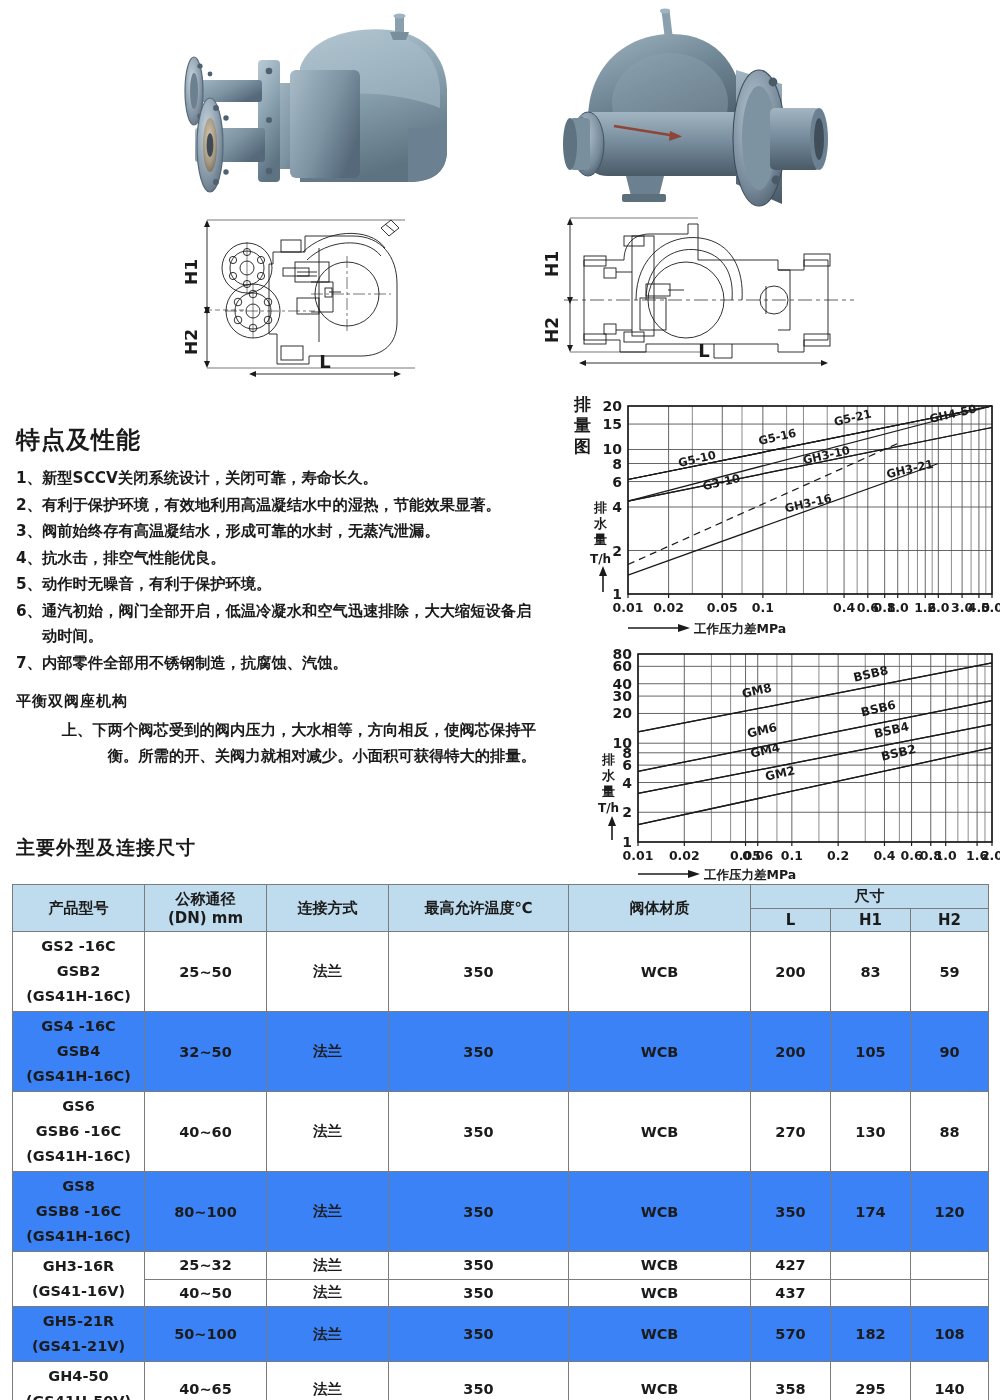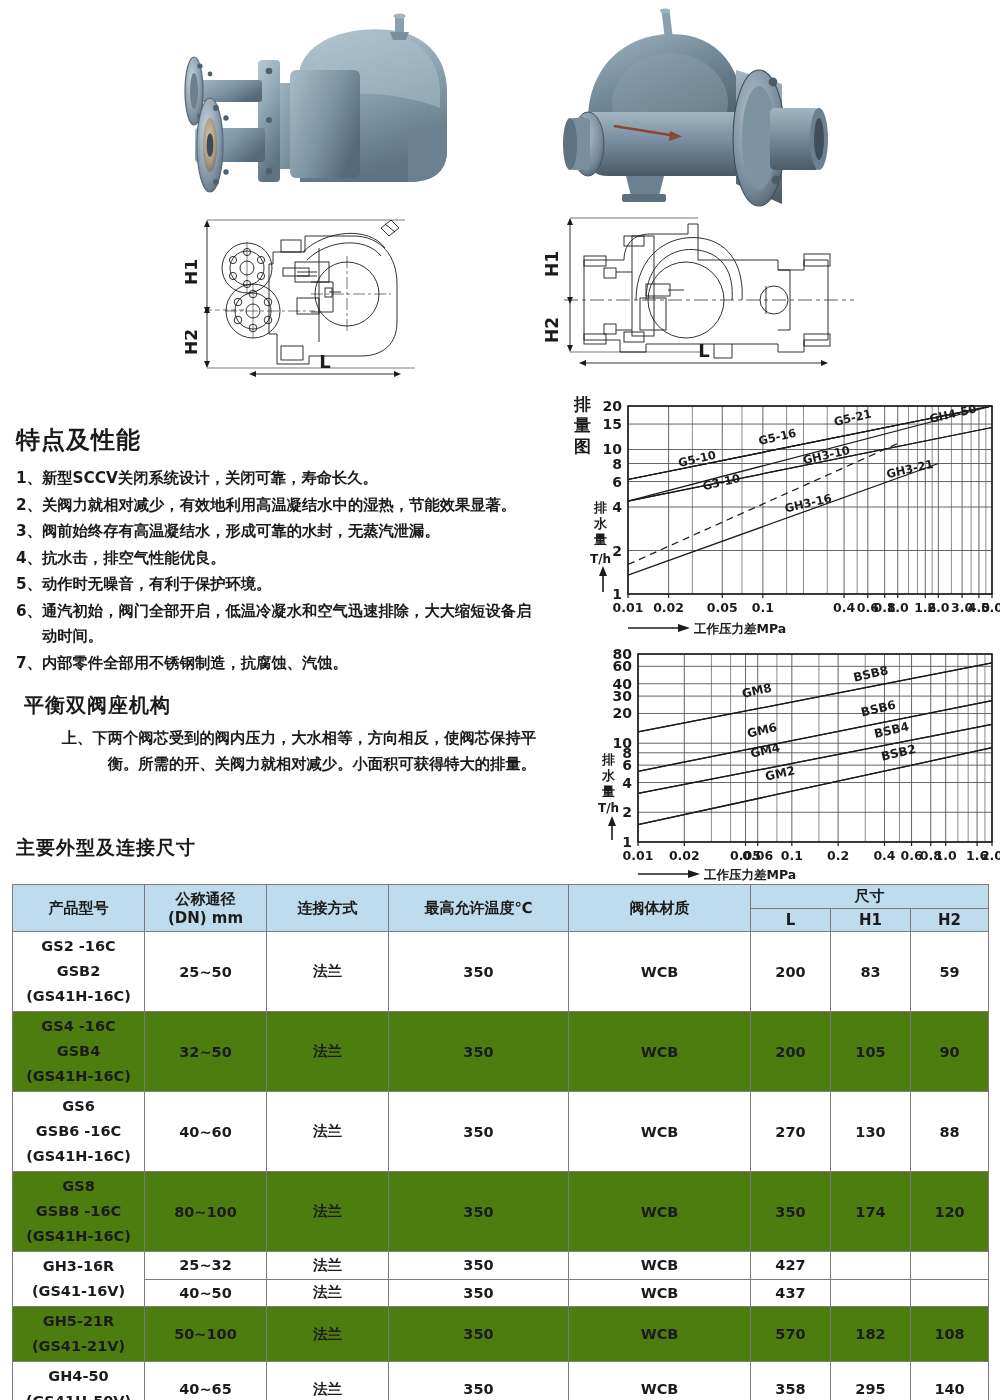--- a/index.html
+++ b/index.html
@@ -31,21 +31,21 @@
     color:#1b1b1b; margin:0 0 10px 0;
   }
   ol.feat { list-style:none; margin:0; padding:0; }
   ol.feat li {
     font-size:15.3px; font-weight:bold; line-height:25.5px;
     color:#1b1b1b; margin-bottom:1px;
     display:flex; align-items:flex-start;
   }
   ol.feat li .num { flex:0 0 auto; white-space:nowrap; }
   ol.feat li .txt { flex:1 1 auto; }
-  .sec-title-2 { font-weight:bold; font-size:20px; margin:16px 0 6px 8px; letter-spacing:1px;}
+  .sec-title-2 { font-weight:bold; font-size:15px; margin:16px 0 6px 0; letter-spacing:1px;}
   .para { font-size:15.3px; font-weight:bold; line-height:26px; text-indent:2em; margin:0; color:#1b1b1b;text-align:right;}
 
   
   .chart-wrap { position:absolute; }
   #chart1 { left:560px; top:396px; width:440px; height:246px; }
   #chart2 { left:560px; top:646px; width:440px; height:240px; }
   .chart-wrap svg { display:block; }
 
   
   #table-title { position:absolute; left:16px; top:835px; font-size:19px; font-weight:bold; letter-spacing:1px;}
@@ -60,21 +60,21 @@
     vertical-align:middle;
     font-size:14.5px;
     font-weight:bold;
     color:#1b1b1b;
     padding:2px 2px;
   }
   #spec-table thead th { background:#bfdcee; font-size:15px; }
   #spec-table thead th.dim-sub { font-size:15px; }
   #spec-table tbody tr.alt td { background:#ececec; }
   #spec-table tbody tr td { background:#ffffff; }
-  #spec-table tbody tr.alt td { background:#4d7c0f; }
+  #spec-table tbody tr.alt td { background:#3b82f6; }
   td.model { text-align:left; padding-left:9px; line-height:25px; font-size:14.5px; white-space:pre-line; }
   td.model.ctr { text-align:center; padding-left:0; }
 </style>
 </head>
 <body>
 
 <div class="photo-row">
 
   <svg id="photo-left" class="photo" viewBox="0 0 330 200">
     <defs>
@@ -312,21 +312,21 @@
 
 <div class="left-col">
   <div class="sec-title">特点及性能</div>
   <ol class="feat" id="feature-list">
       <li>
         <span class="num">1、</span>
         <span class="txt">新型SCCV关闭系统设计，关闭可靠，寿命长久。</span>
       </li>
       <li>
         <span class="num">2、</span>
-        <span class="txt">关阀力就相对减少，有效地利用高温凝结水中的湿热，节能效果显著。</span>
+        <span class="txt">有利于保护环境，有效地利用高温凝结水中的湿热，节能效果显著。</span>
       </li>
       <li>
         <span class="num">3、</span>
         <span class="txt">阀前始终存有高温凝结水，形成可靠的水封，无蒸汽泄漏。</span>
       </li>
       <li>
         <span class="num">4、</span>
         <span class="txt">抗水击，排空气性能优良。</span>
       </li>
       <li>

